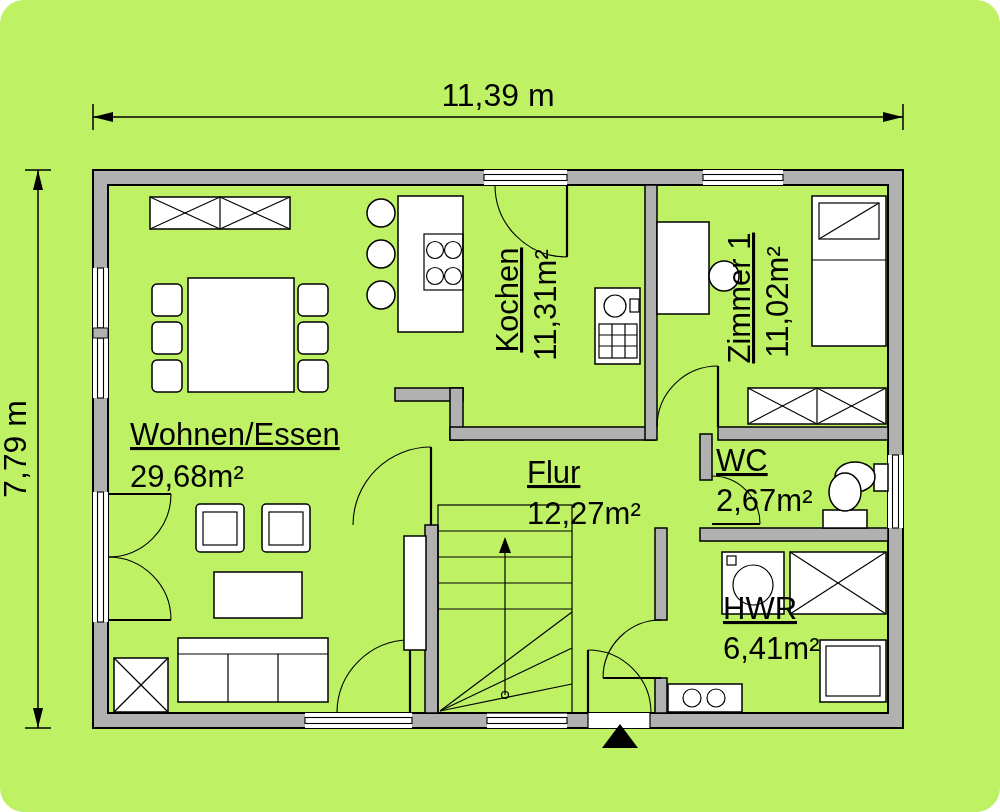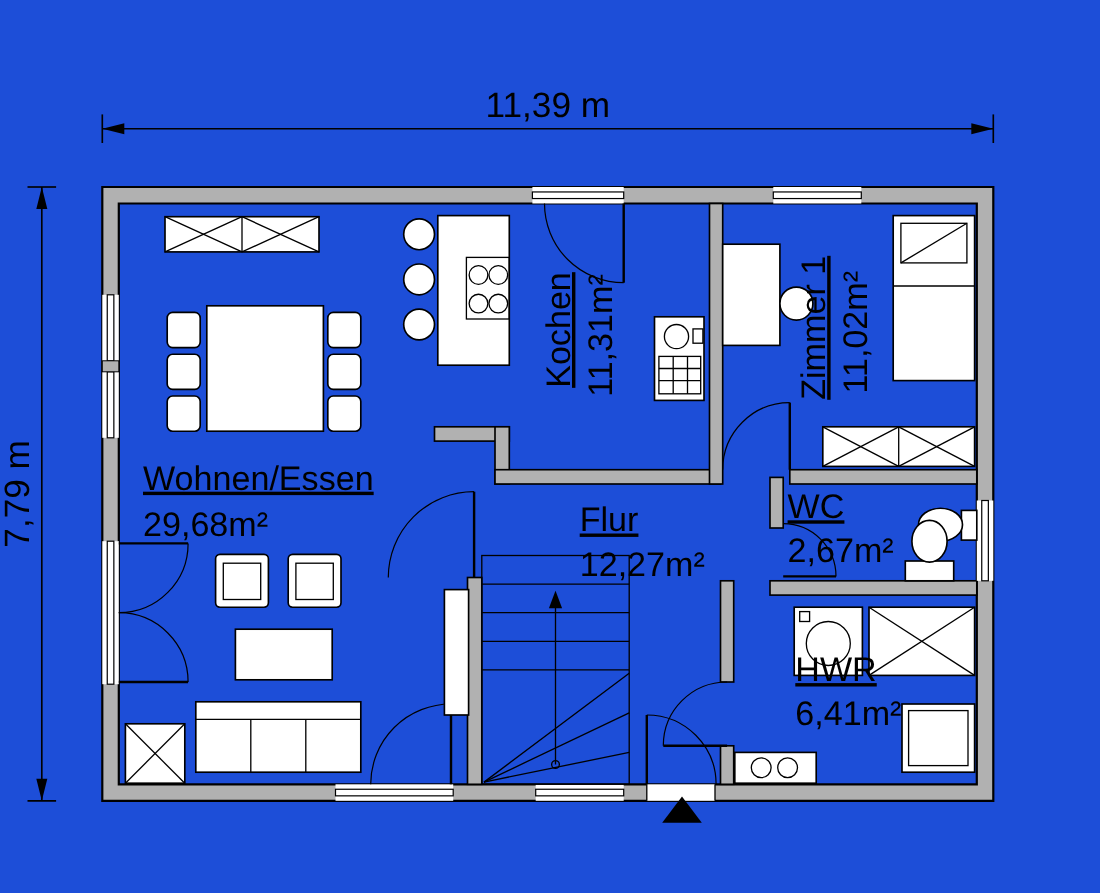--- a/index.html
+++ b/index.html
@@ -1,16 +1,16 @@
 <!DOCTYPE html>
 <html><head>
 <meta charset="utf-8">
 <style>
   html,body{margin:0;padding:0;background:#ffffff;}
-  .page{width:1000px;height:812px;position:relative;background:#1d4ed8;overflow:hidden;}
+  .page{width:1000px;height:812px;position:relative;background:#bef264;overflow:hidden;border-radius:24px;}
   svg{display:block;}
   svg text{font-family:"Liberation Sans","DejaVu Sans",sans-serif;fill:#000000;}
   .dim-label{font-size:32px;}
   .room-label{font-size:31px;}
   .room-name{text-decoration:underline;}
   .wall{fill:#b1b1b1;stroke:#000000;stroke-width:1.5;}
   .furn{fill:#ffffff;stroke:#000000;stroke-width:1.5;}
   .thin{stroke:#000000;stroke-width:1.2;fill:none;}
   .leaf{stroke:#000000;stroke-width:2.2;fill:none;}
   .arc{stroke:#000000;stroke-width:1.1;fill:none;}

